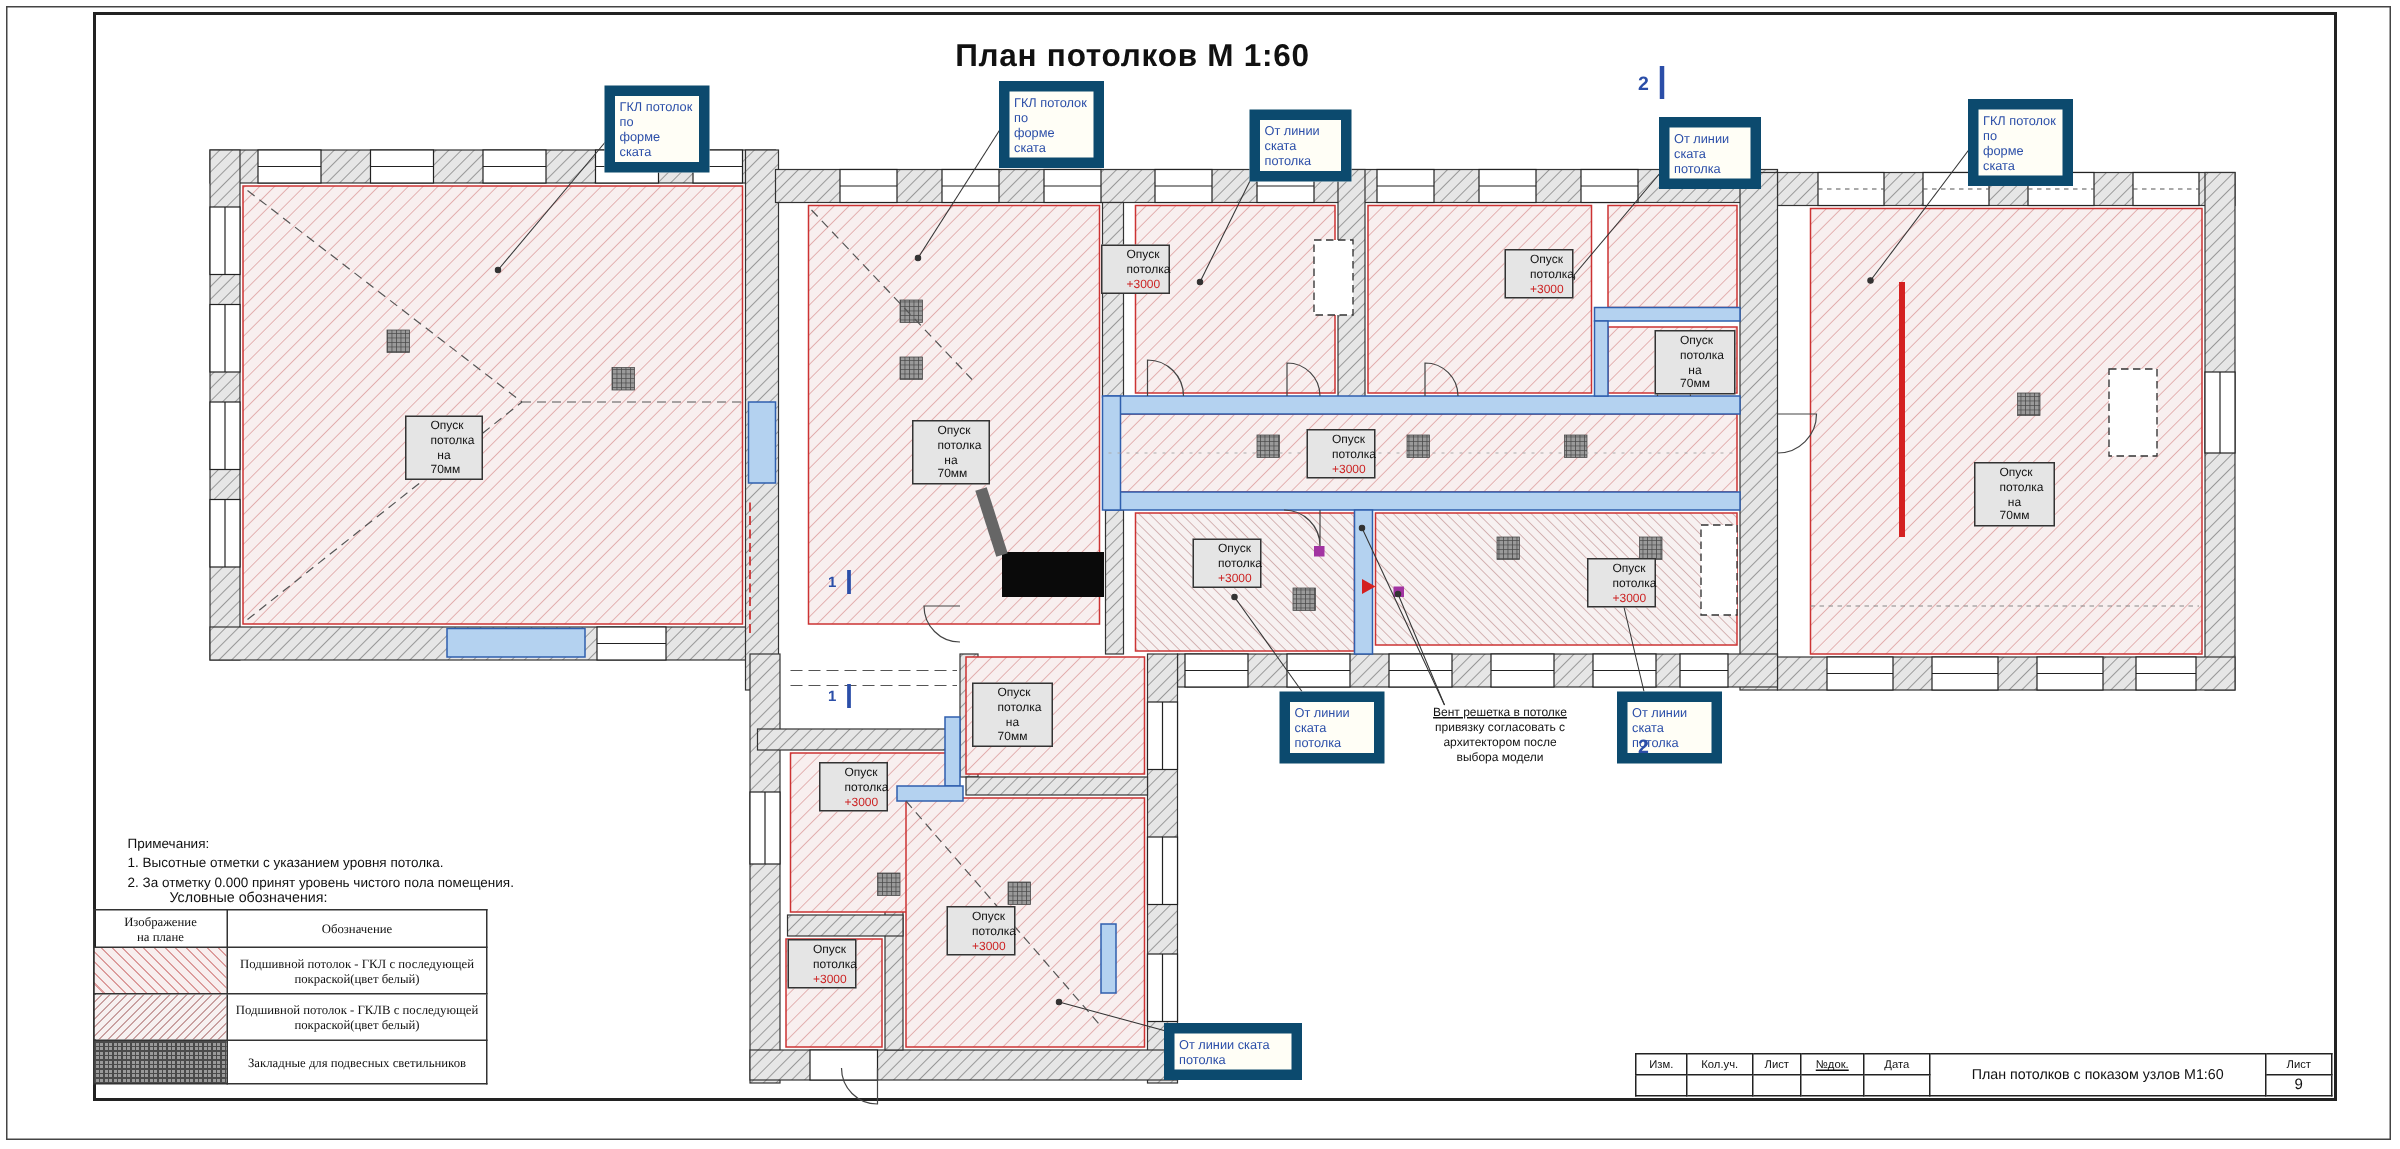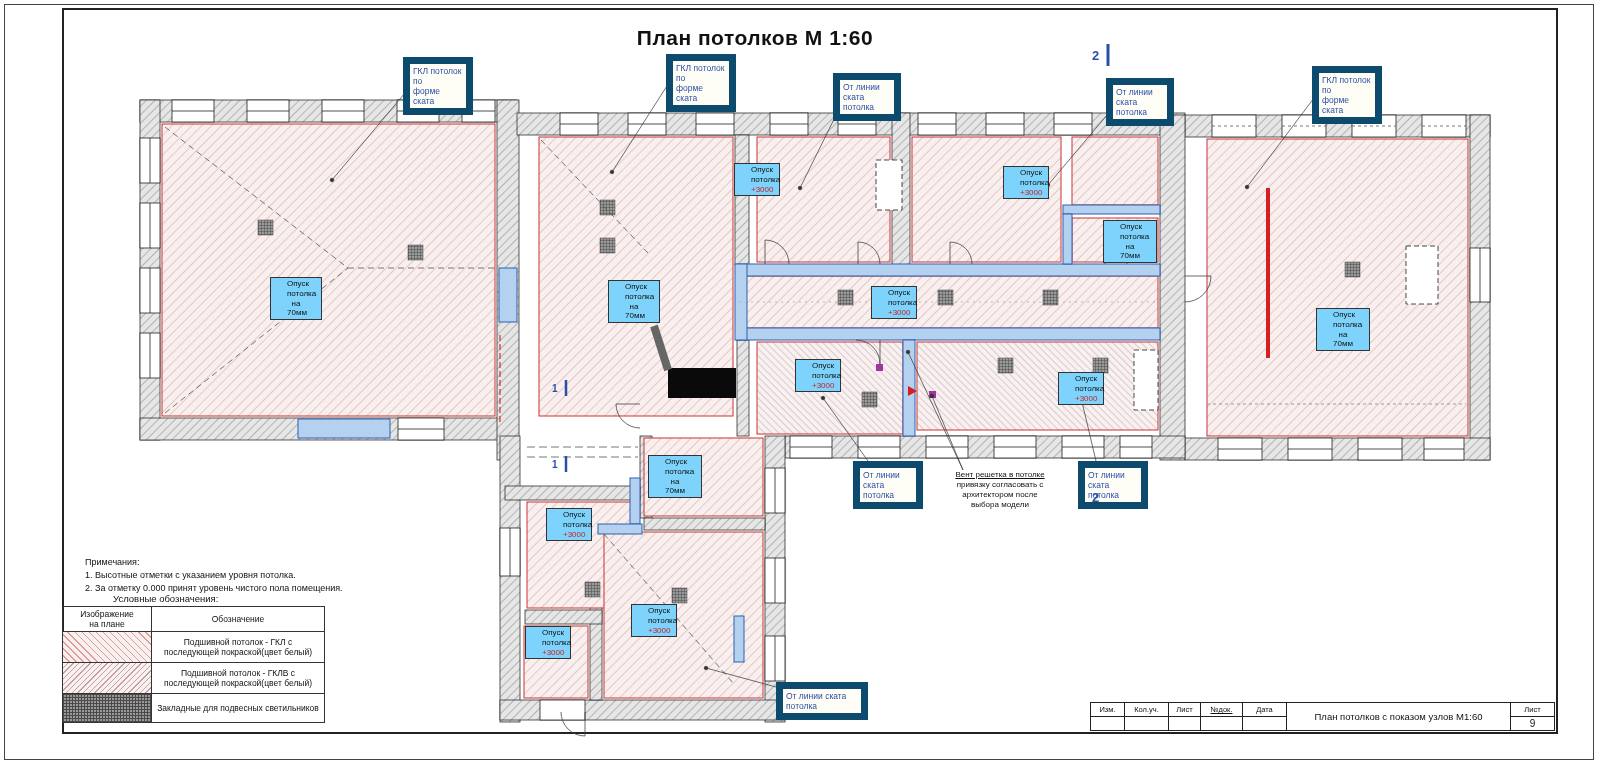--- a/index.html
+++ b/index.html
@@ -9,30 +9,30 @@
   .frame-inner{position:absolute;left:62px;top:8px;width:1496px;height:726px;border:2px solid #222;box-sizing:border-box;}
   .plan-svg{position:absolute;left:0;top:0;}
   .title{position:absolute;left:555px;top:26px;width:400px;text-align:center;
          font-size:21px;font-weight:bold;letter-spacing:.5px;}
   .callout{position:absolute;border:7px solid #0c4a6e;background:#fffef6;color:#2b4ea8;
            font-size:8.5px;line-height:1.18;padding:2px 3px;box-sizing:border-box;}
   .callout span{display:block;}
   .vent-note{position:absolute;color:#111;font-size:8px;line-height:1.25;text-align:center;width:112px;}
   .vent-note span{display:block;}
   .vent-note .u{text-decoration:underline;}
-  .plabel{position:absolute;border:1px solid #333;background:#7dd3fc;font-size:8px;line-height:1.22;
+  .plabel{position:absolute;border:1px solid #333;background:#e5e5e5;font-size:8px;line-height:1.22;
           text-align:center;padding:1px 16px;box-sizing:border-box;}
   .plabel span{display:block;}
   .plabel .red{color:#cc2222;}
   .secnum{position:absolute;color:#2b4ea8;font-weight:bold;font-size:13px;}
   .secnum.small{font-size:10px;}
   .notes{position:absolute;left:85px;top:556px;font-size:9px;line-height:1.45;}
   .legend-header{position:absolute;left:97px;top:593px;font-size:9.5px;margin-left:16px;}
   table.legend{position:absolute;left:62px;top:606px;border-collapse:collapse;font-size:8.5px;color:#111;}
-  table.legend td,table.legend th{border:1px solid #333;padding:2px 4px;text-align:center;vertical-align:middle;font-weight:normal;}
+  table.legend td,table.legend th{border:1px solid #333;padding:2px 4px;text-align:center;vertical-align:middle;font-weight:normal;font-family:Liberation Serif, serif;}
   table.legend .swatch{width:80px;height:26px;padding:0;}
   .sw1{background:repeating-linear-gradient(45deg,#f8efef 0 4px,#dc9c9c 4px 5px);}
   .sw2{background:repeating-linear-gradient(135deg,#f7f1f1 0 3px,#c9a0a0 3px 4px);}
   .sw3{background-color:#9a9a9a;
        background-image:repeating-linear-gradient(0deg,#4a4a4a 0 1px,transparent 1px 3px),
                         repeating-linear-gradient(90deg,#4a4a4a 0 1px,transparent 1px 3px);}
   table.tblock{position:absolute;left:1090px;top:702px;border-collapse:collapse;font-size:7.5px;color:#111;}
   table.tblock td{border:1px solid #222;padding:0 2px;text-align:center;vertical-align:middle;height:14px;box-sizing:border-box;}
   table.tblock td.doc{width:224px;font-size:9.5px;}
   table.tblock td.num{font-size:10px;}

